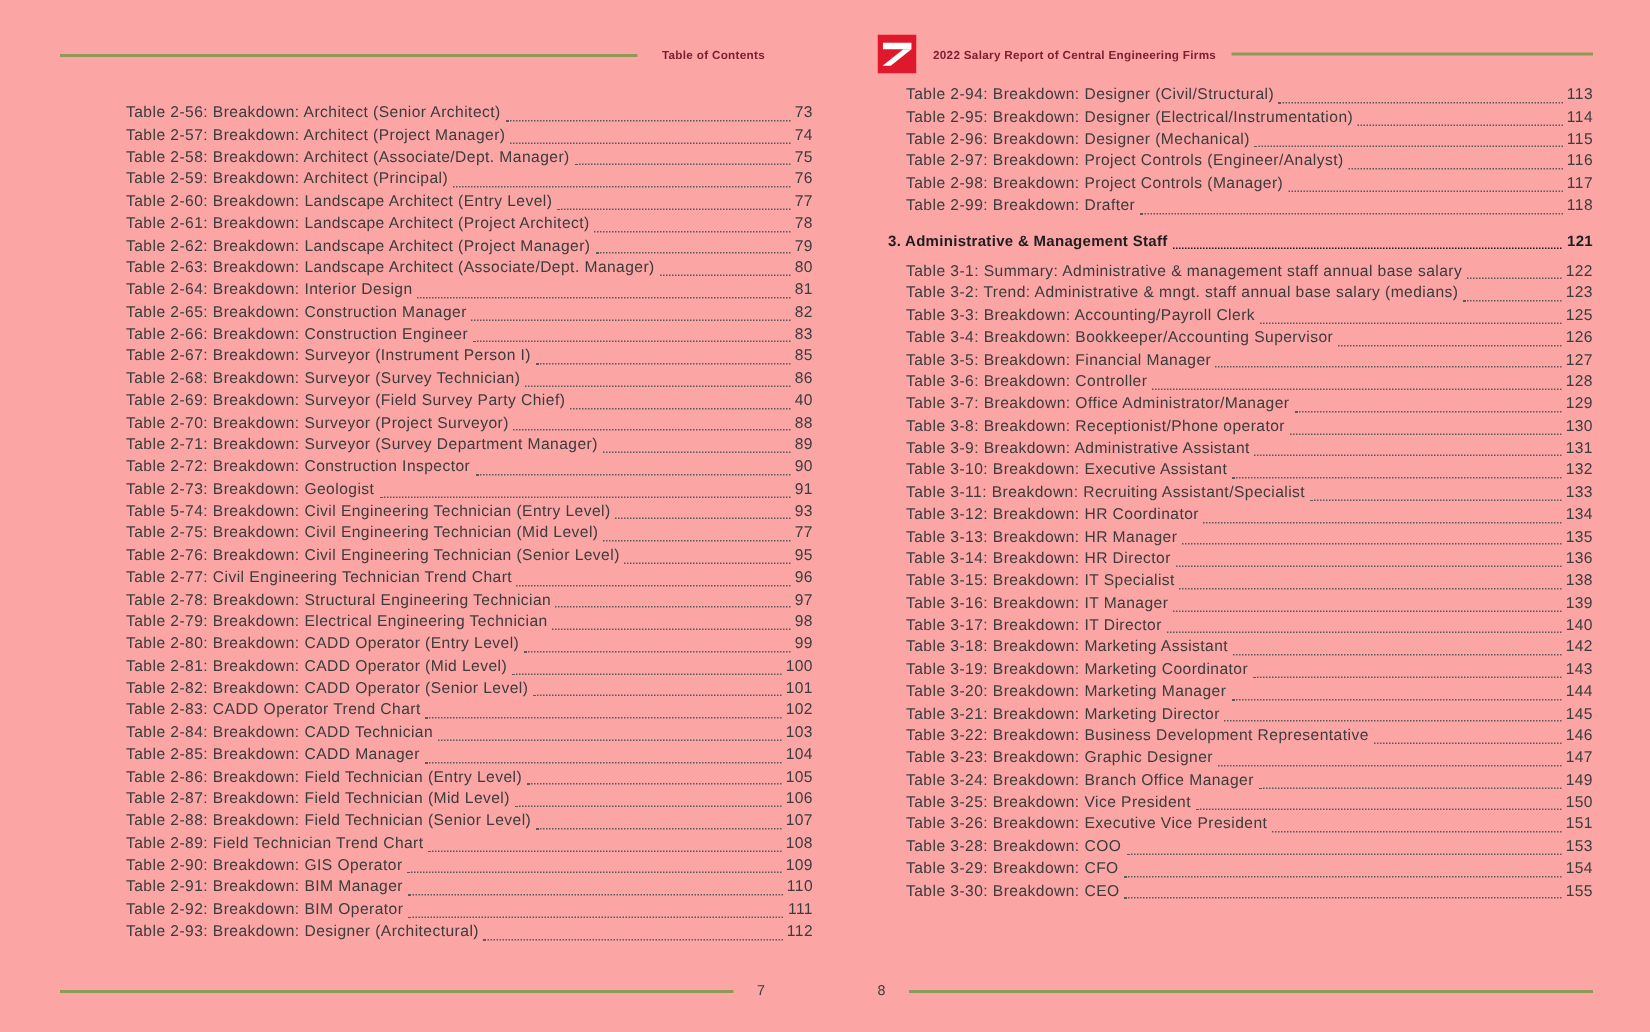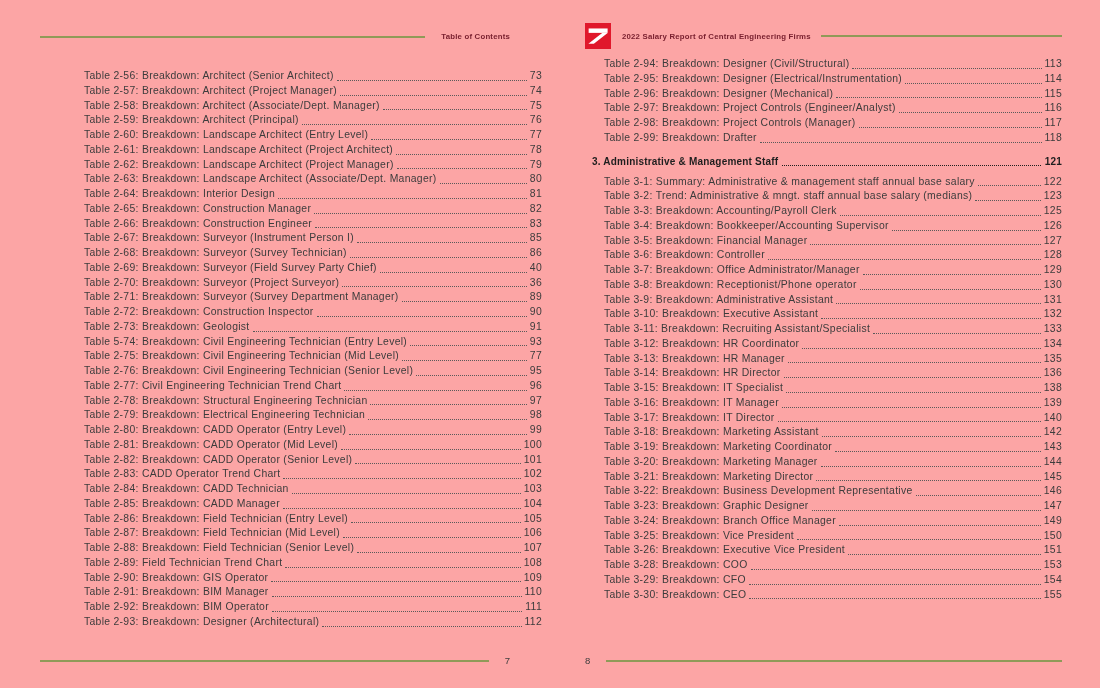--- a/index.html
+++ b/index.html
@@ -127,21 +127,21 @@
           <span class="p">86</span>
         </div>
         <div class="row">
           <span class="t">Table 2-69: Breakdown: Surveyor (Field Survey Party Chief)</span>
           <span class="leader"></span>
           <span class="p">40</span>
         </div>
         <div class="row">
           <span class="t">Table 2-70: Breakdown: Surveyor (Project Surveyor)</span>
           <span class="leader"></span>
-          <span class="p">36</span>
+          <span class="p">88</span>
         </div>
         <div class="row">
           <span class="t">Table 2-71: Breakdown: Surveyor (Survey Department Manager)</span>
           <span class="leader"></span>
           <span class="p">89</span>
         </div>
         <div class="row">
           <span class="t">Table 2-72: Breakdown: Construction Inspector</span>
           <span class="leader"></span>
           <span class="p">90</span>

